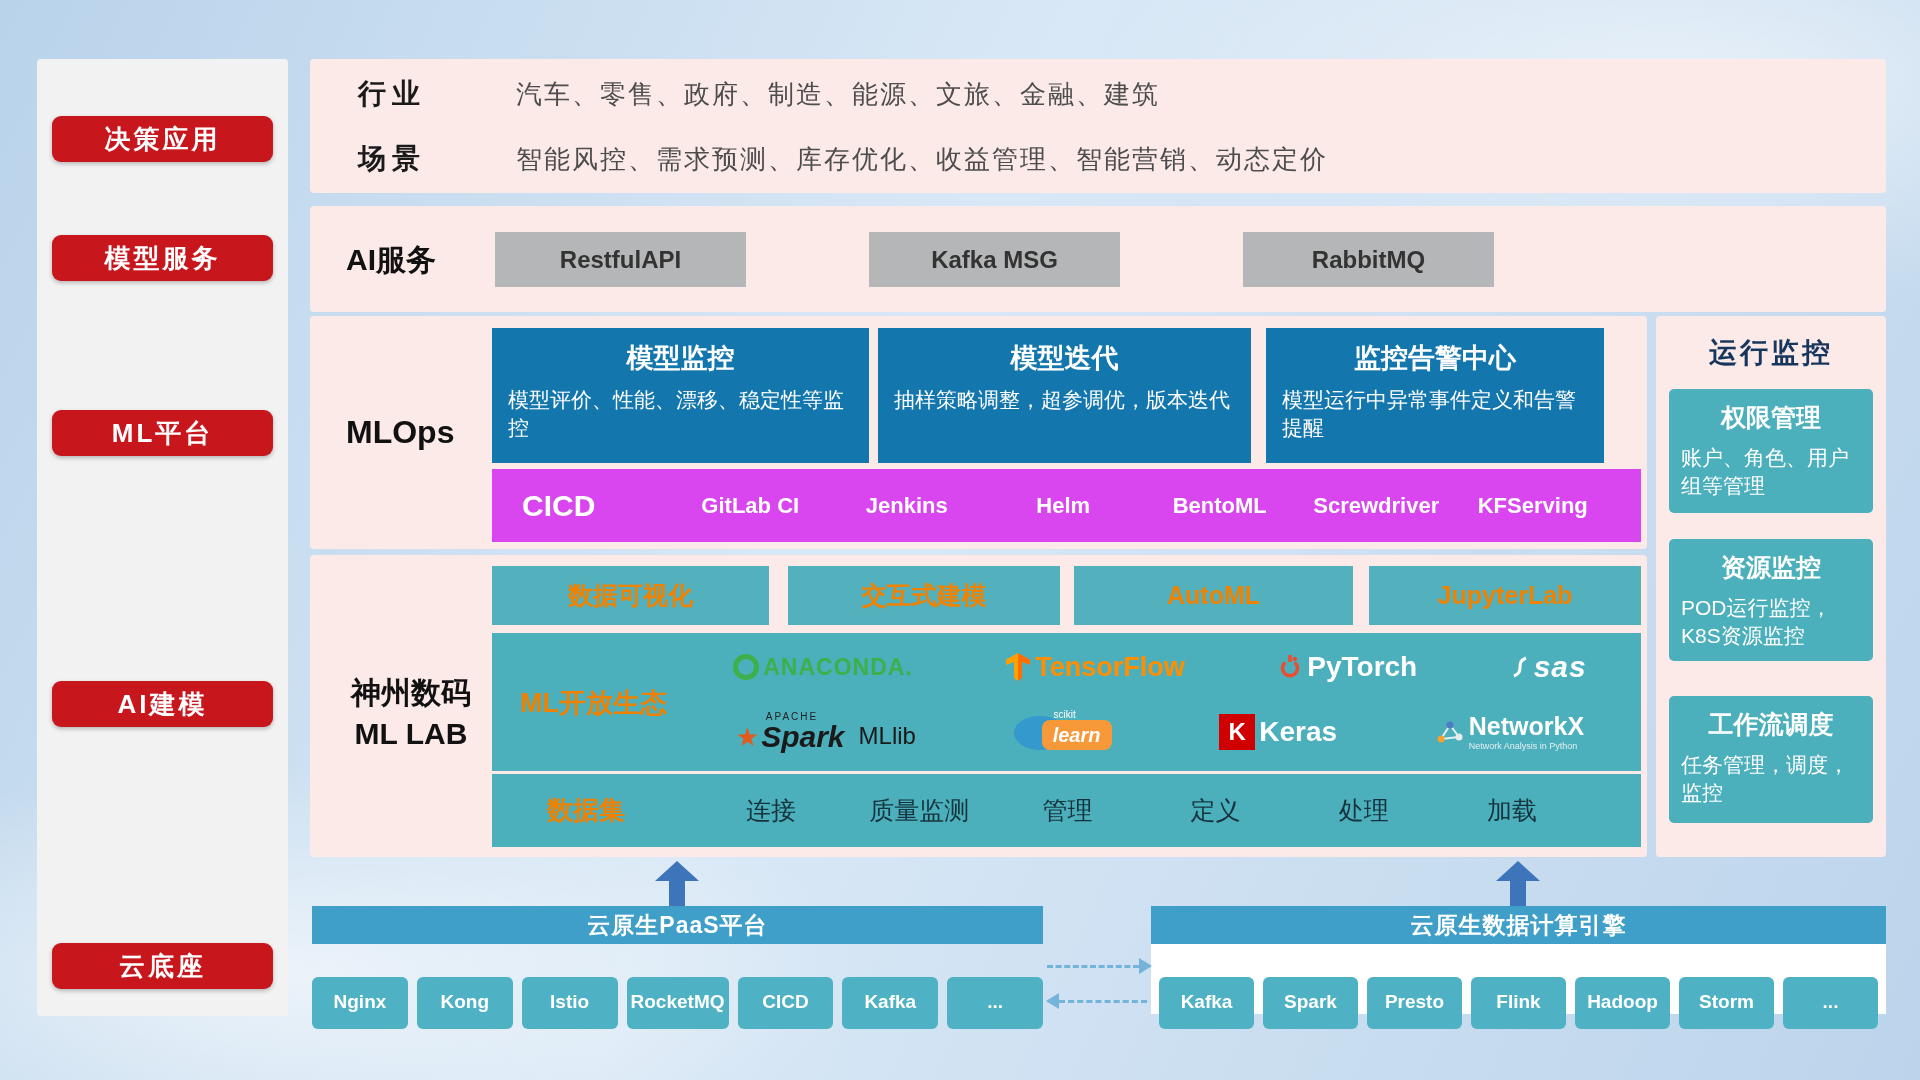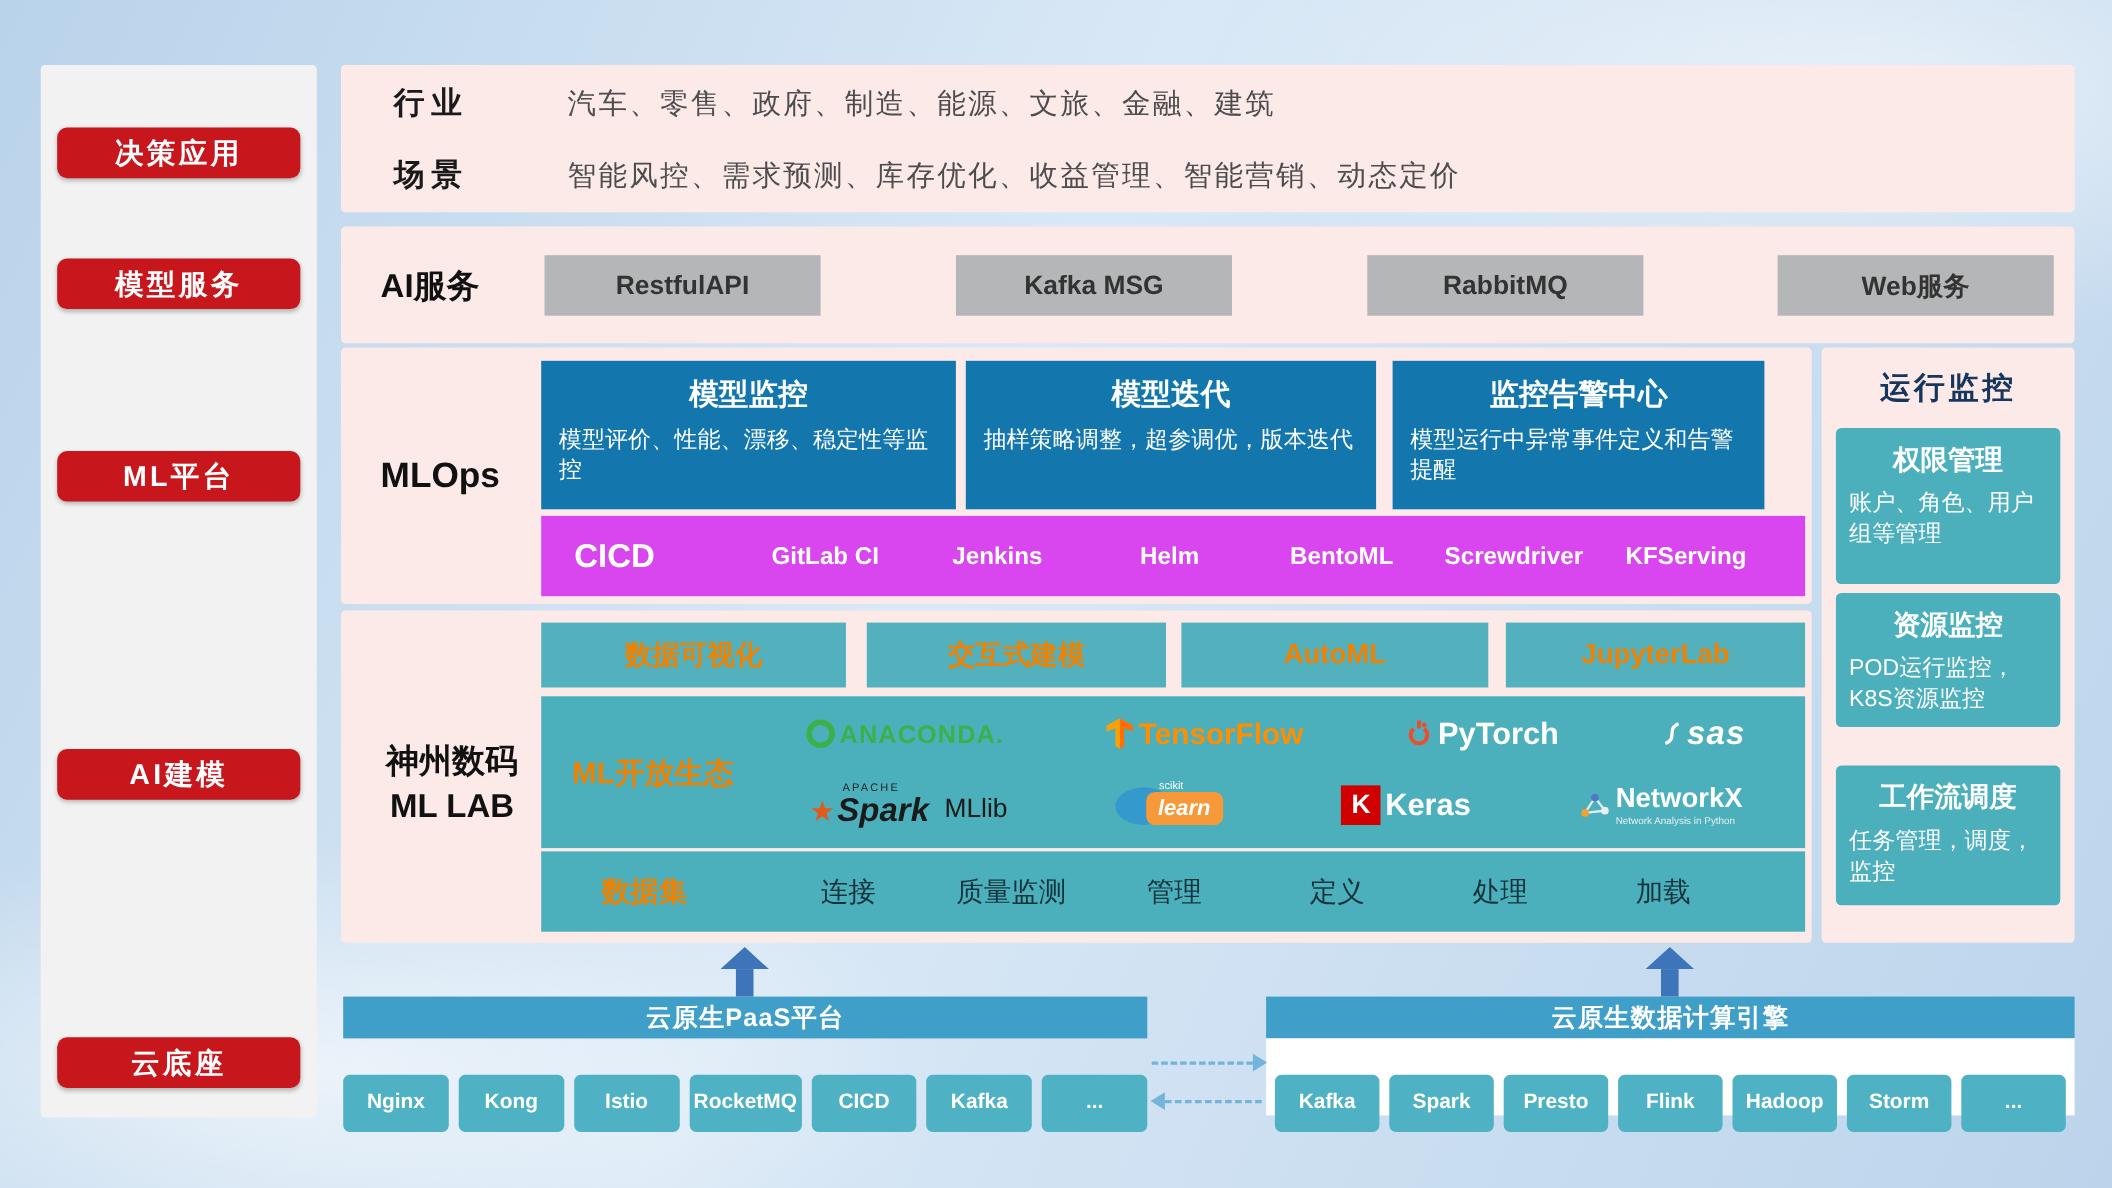--- a/index.html
+++ b/index.html
@@ -72,21 +72,21 @@
   .nx-sub{color:#e3f1f3;font-size:9px;margin-top:3px;}
   .ds-row{position:absolute;left:182px;top:219px;width:1149px;height:73px;background:#4cafbc;display:flex;align-items:center;
     padding:0 55px;box-sizing:border-box;}
   .ds-label{width:150px;font-size:26px;font-weight:bold;color:#ef8200;}
   .ds-item{flex:1;text-align:center;font-size:25px;color:#14333c;}
 
   .mon-title{position:absolute;top:18px;width:100%;text-align:center;font-size:28px;font-weight:bold;color:#17365d;letter-spacing:3px;}
   .mon-card{position:absolute;left:13px;width:204px;background:#4cafbc;color:#fff;border-radius:5px;box-sizing:border-box;padding:10px 12px;}
   .mon-card h4{margin:2px 0 10px;text-align:center;font-size:25px;font-weight:bold;}
   .mon-card p{margin:0;font-size:21px;line-height:1.35;}
-  #mon-card-0{top:73px;height:142px;}
+  #mon-card-0{top:73px;height:124px;}
   #mon-card-1{top:223px;height:122px;}
   #mon-card-2{top:380px;height:127px;}
 
   .bar-header{position:absolute;top:906px;height:38px;background:#3f9fc8;color:#fff;font-weight:bold;font-size:23px;
     display:flex;align-items:center;justify-content:center;letter-spacing:1px;}
   #paas-header{left:312px;width:731px;}
   #engine-header{left:1151px;width:735px;}
   .btn-strip{position:absolute;top:944px;height:70px;display:flex;align-items:center;gap:9px;box-sizing:border-box;}
   #paas-strip{left:312px;width:731px;}
   #engine-strip{left:1151px;width:735px;background:#ffffff;padding:0 8px;}
@@ -128,21 +128,20 @@
       <span class="tlabel">场景</span>
       <span class="ttext">智能风控、需求预测、库存优化、收益管理、智能营销、动态定价</span>
     </div>
   </div>
 
   <div class="panel" id="panel-ai">
     <span class="ai-label">AI服务</span>
     <div class="gray-btn" style="left:185px">RestfulAPI</div>
     <div class="gray-btn" style="left:559px">Kafka MSG</div>
     <div class="gray-btn" style="left:933px">RabbitMQ</div>
-    <div class="gray-btn" style="left:1306px">Web服务</div>
   </div>
 
   <div class="panel" id="panel-mlops">
     <span class="mlops-label">MLOps</span>
     <div class="blue-card" style="left:182px;width:377px">
       <h4>模型监控</h4>
       <p>模型评价、性能、漂移、稳定性等监控</p>
     </div>
     <div class="blue-card" style="left:568px;width:373px">
       <h4>模型迭代</h4>

